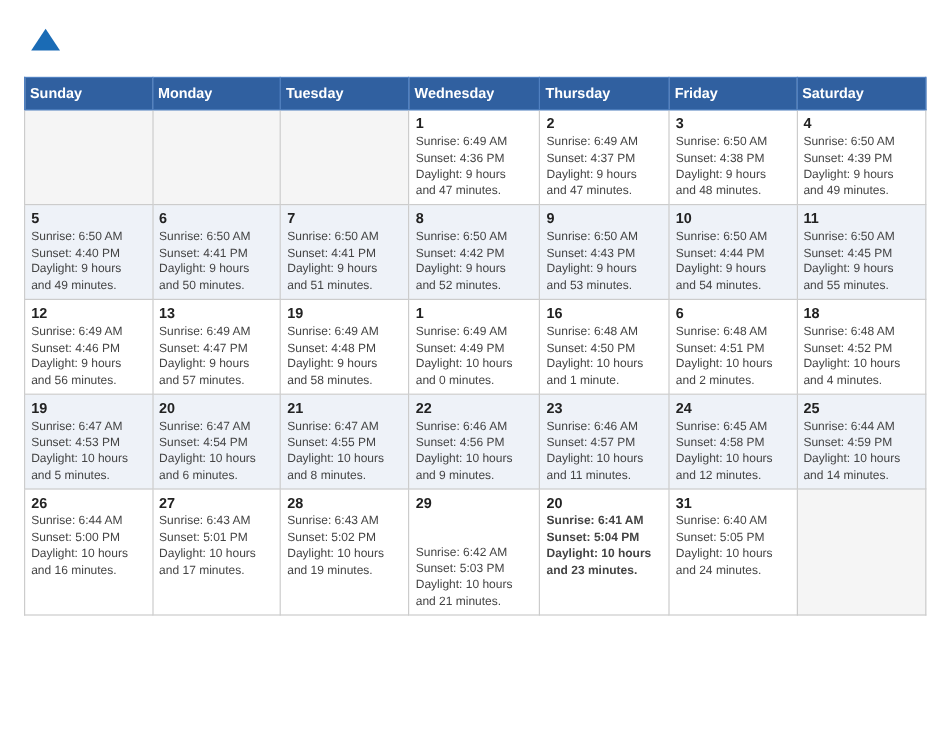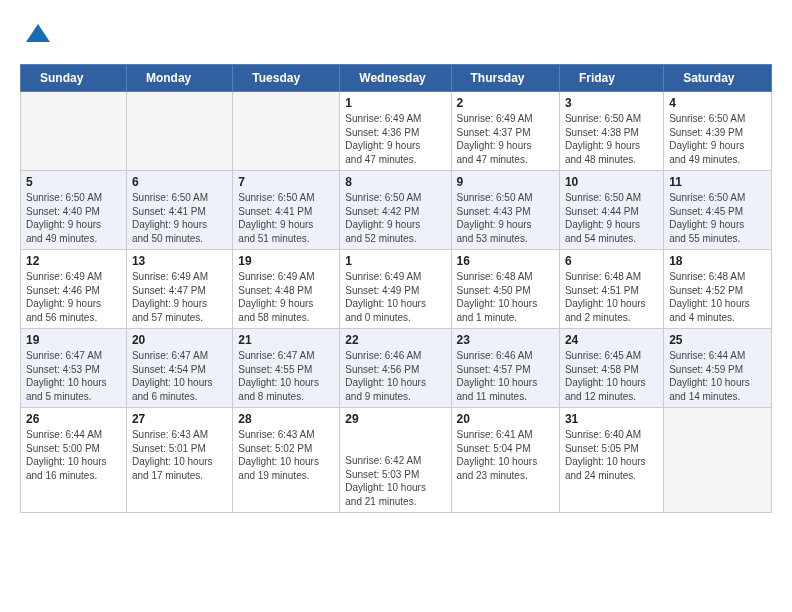--- a/index.html
+++ b/index.html
@@ -44,21 +44,21 @@
       font-weight: normal;
     }
     .calendar {
       width: 100%;
       border-collapse: collapse;
     }
     .calendar thead tr th {
       background: #3060a0;
       color: #fff;
       font-size: 12px;
-      padding: 6px 19px;
+      padding: 6px 4px;
       text-align: left;
       border: 1px solid #5080c0;
     }
     .calendar tbody tr td {
       vertical-align: top;
       border: 1px solid #ccc;
       padding: 4px 5px;
       width: 113px;
       font-size: 10.5px;
       color: #333;
@@ -328,21 +328,21 @@
         </td>
         <td>
           <div class="day-number">29</div>
           <div class="day-info" style="white-space: pre-line; margin-top: 28px;">Sunrise: 6:42 AM
 Sunset: 5:03 PM
 Daylight: 10 hours
 and 21 minutes.</div>
         </td>
         <td>
           <div class="day-number">20</div>
-          <div class="day-info" style="white-space: pre-line;">Sunrise: 6:41 AM
+          <div class="day-info" style="white-space: pre-line; font-weight: bold;">Sunrise: 6:41 AM
 Sunset: 5:04 PM
 Daylight: 10 hours
 and 23 minutes.</div>
         </td>
         <td>
           <div class="day-number">31</div>
           <div class="day-info" style="white-space: pre-line;">Sunrise: 6:40 AM
 Sunset: 5:05 PM
 Daylight: 10 hours
 and 24 minutes.</div>

